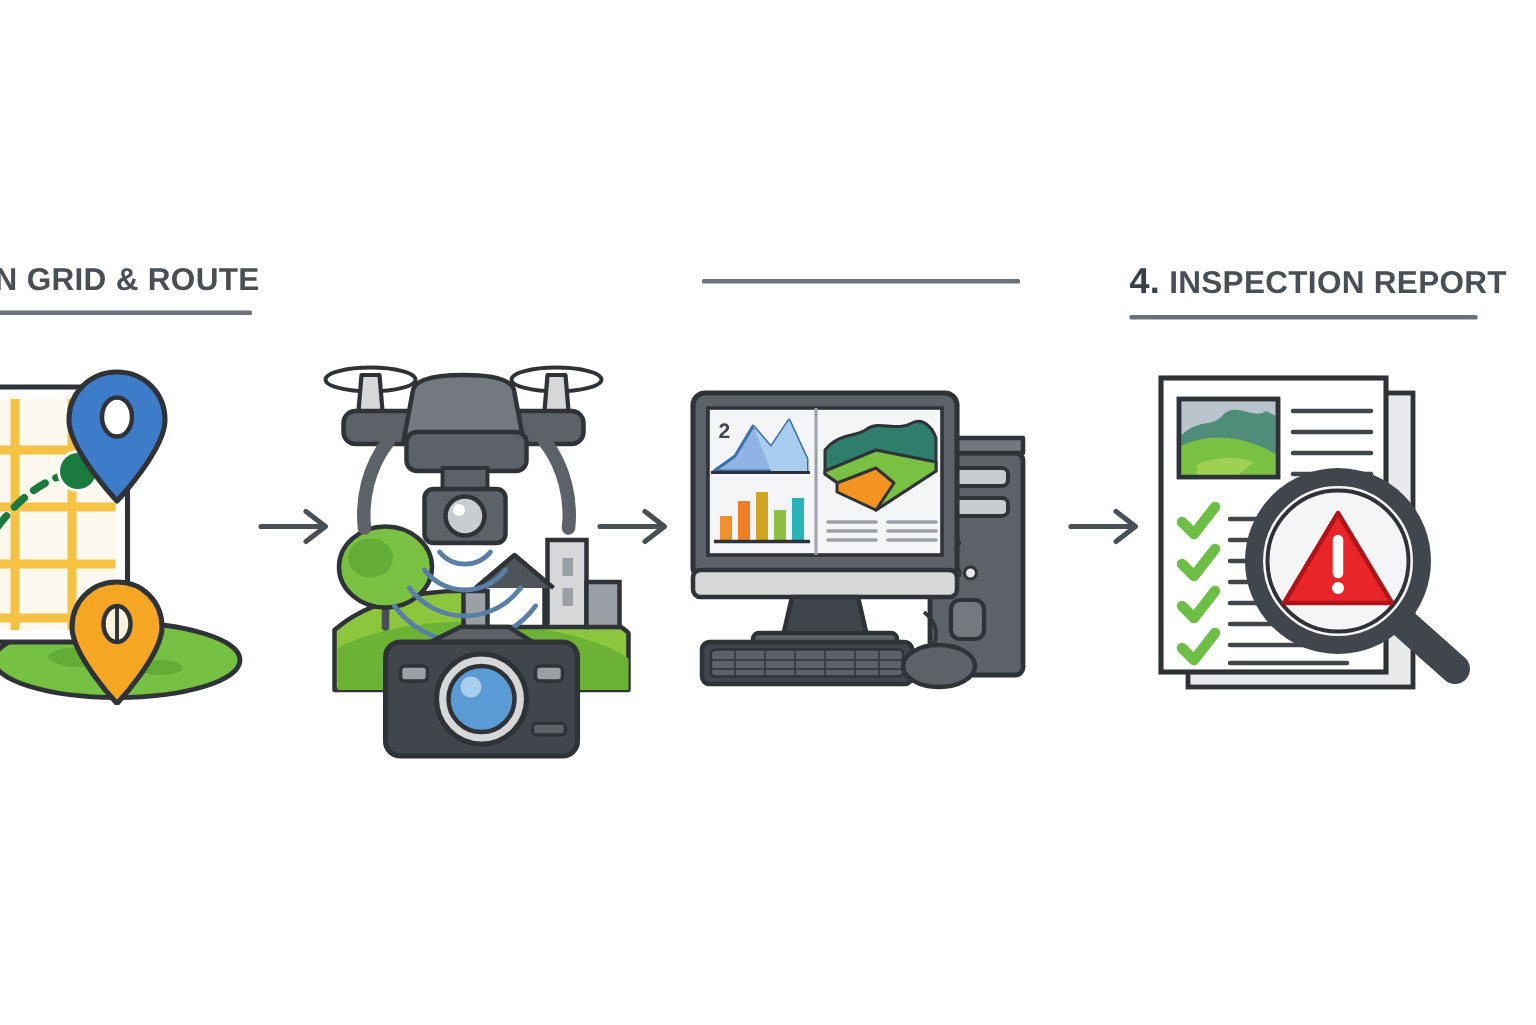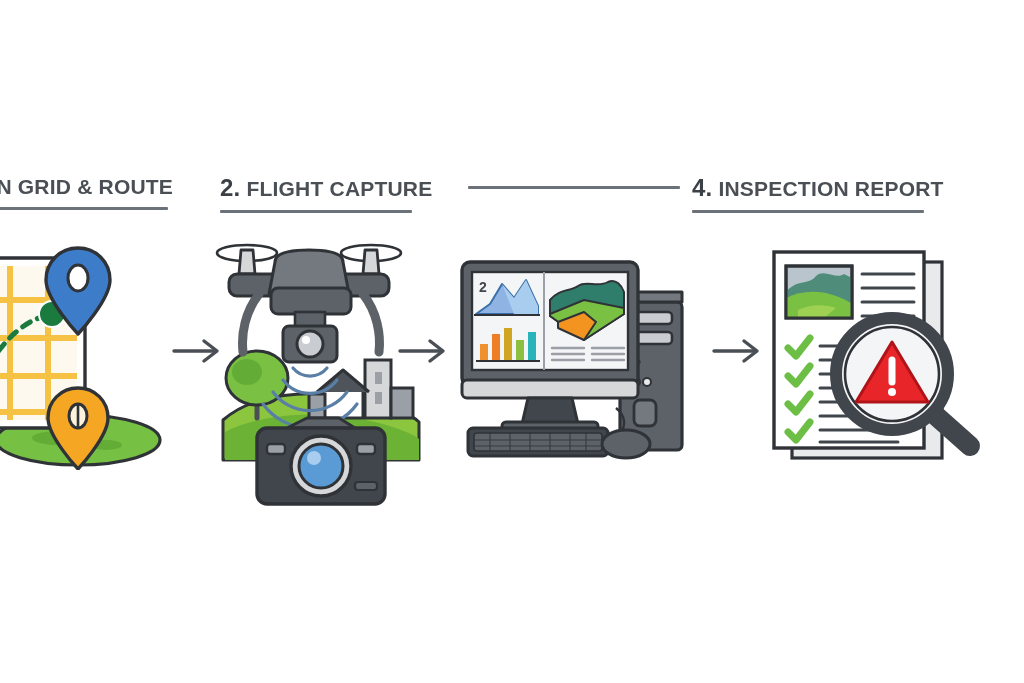--- a/index.html
+++ b/index.html
@@ -36,21 +36,21 @@
     border-radius: 1px;
     margin-top: 10px;
   }
 
   .h1 { left: -32px;  top: 176px; }
   .h1 .step-rule { width: 200px; }
   .h2 { left: 220px; top: 176px; }
   .h2 .step-rule { width: 192px; }
   .h3 { left: 468px; top: 176px; }
   .h3 .step-rule { width: 212px; }
-  .h4 { left: 692px; top: 176px; }
+  .h4 { left: 753px; top: 176px; }
   .h4 .step-rule { width: 232px; }
 
   
   .arrow { position: absolute; }
 
   
   .illus { position: absolute; }
   .s1 { left: -70px; top: 240px; }
   .s2 { left: 215px; top: 232px; }
   .s3 { left: 458px; top: 248px; }
@@ -59,24 +59,20 @@
 </head>
 <body>
 
 <div id="canvas">
 
   <div class="step-head h1">
     <span class="step-title">LAN GRID &amp; ROUTE</span>
     <span class="step-rule"></span>
   </div>
 
-  <div class="step-head h2">
-    <span class="step-title"><span class="num">2.</span> <span>FLIGHT CAPTURE</span></span>
-    <span class="step-rule"></span>
-  </div>
 
   <div class="step-head h3">
     <span class="step-rule"></span>
   </div>
 
   <div class="step-head h4">
     <span class="step-title"><span class="num">4.</span> <span>INSPECTION REPORT</span></span>
     <span class="step-rule"></span>
   </div>
 

